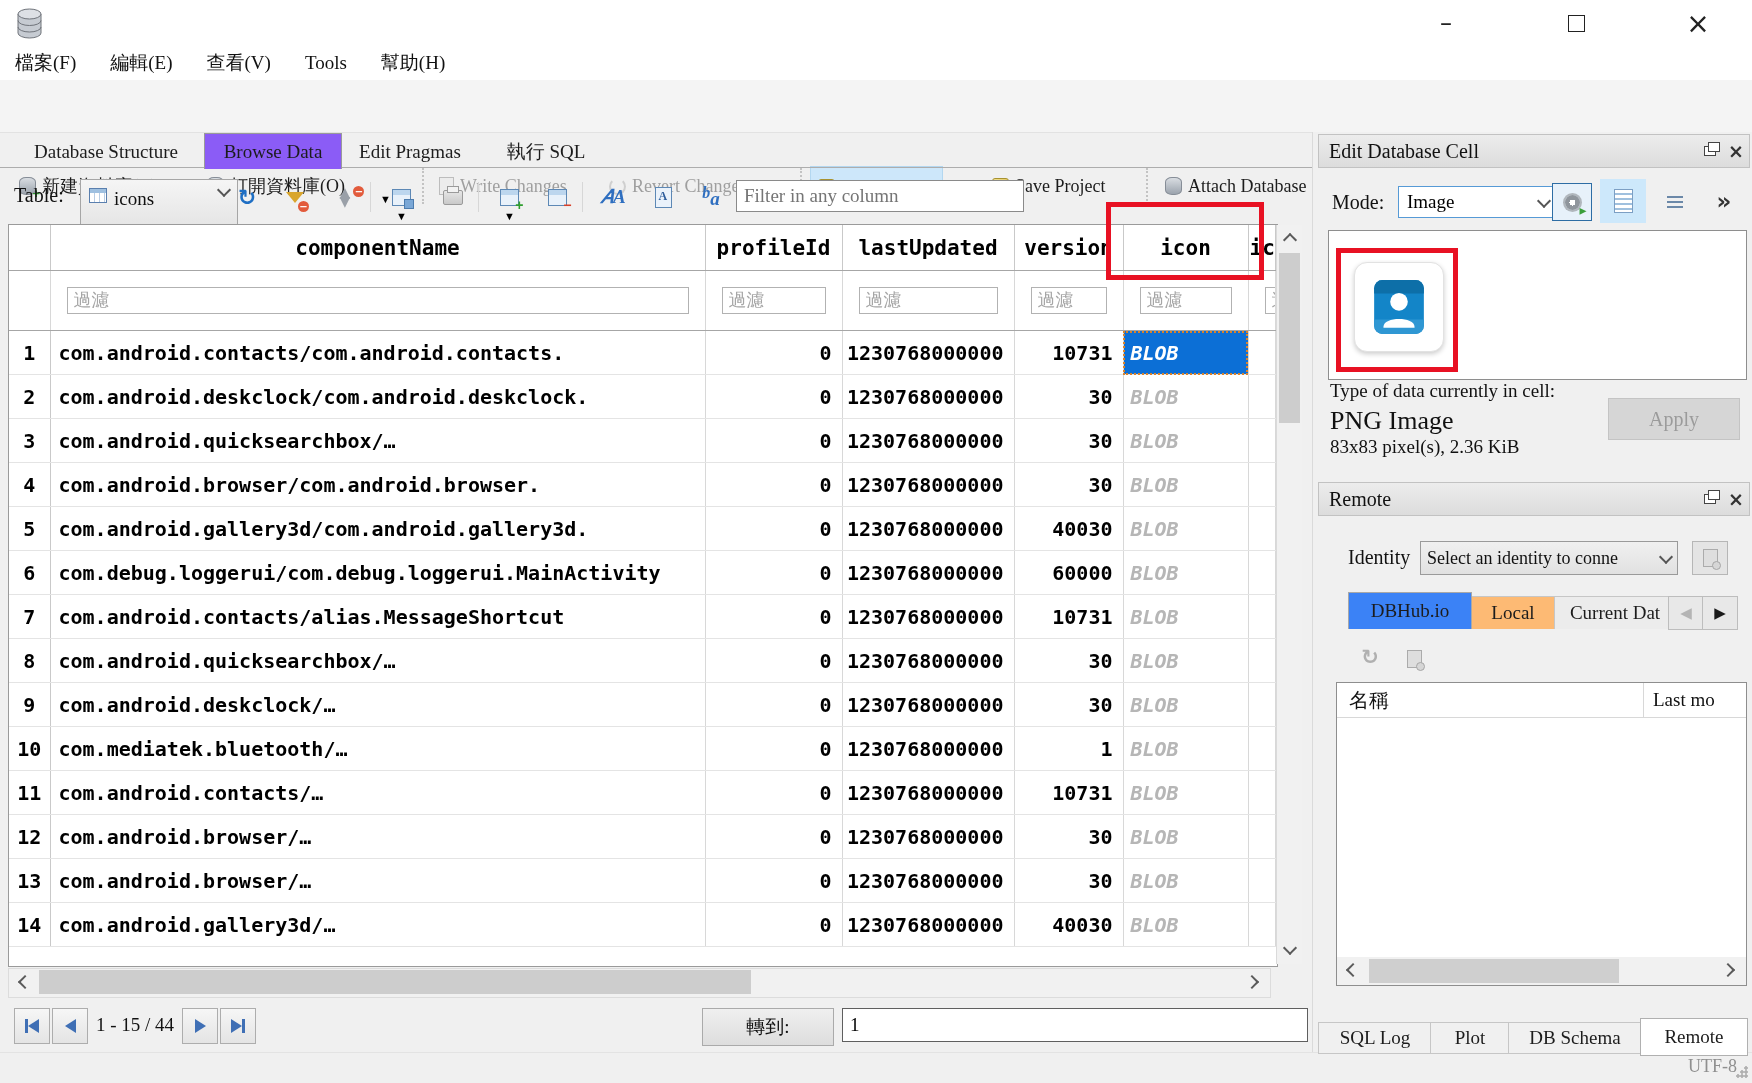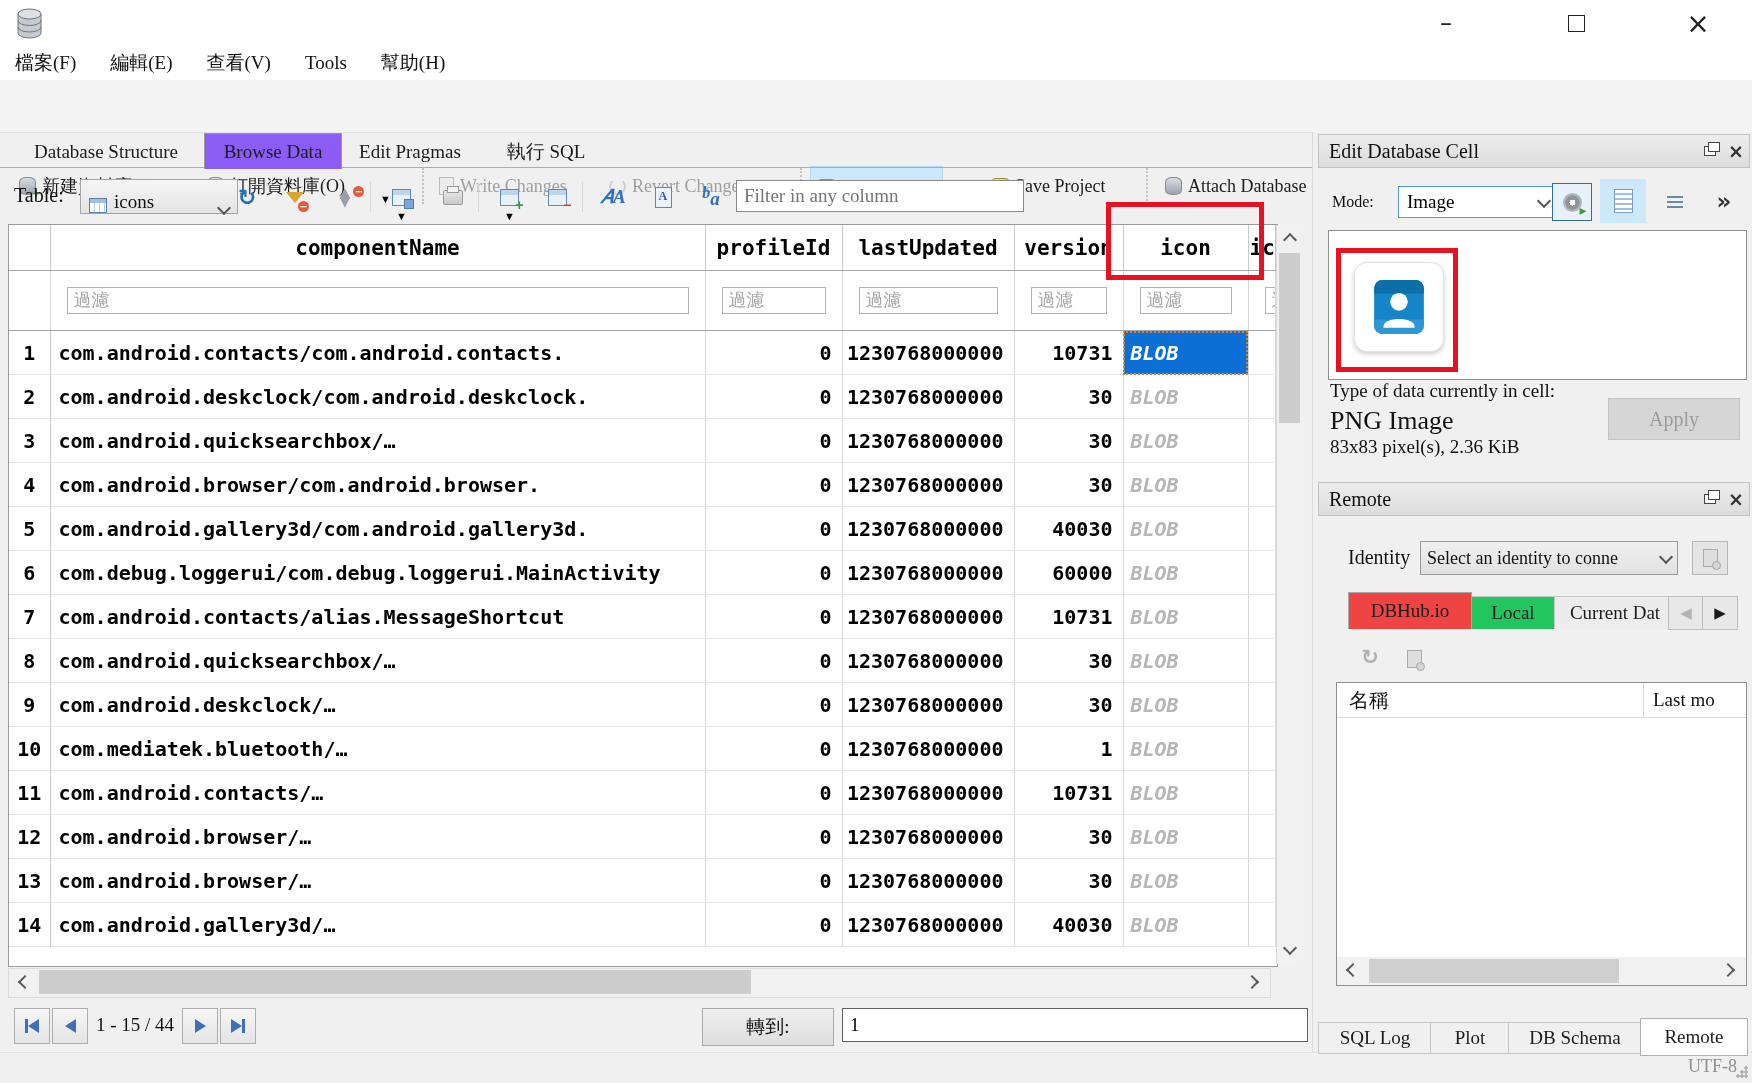--- a/index.html
+++ b/index.html
@@ -39,21 +39,21 @@
   
   .doctab{position:absolute;top:137px;height:30px;line-height:30px;text-align:center;font-size:19px;color:#1c1c1c}
   .doctab.active{top:133px;height:35px;line-height:35px;background:#8b5cf6;border:1px solid #9a9a9a;border-bottom:none;z-index:3}
   #tab-structure{left:8px;width:196px}
   #tab-browse{left:204px;width:136px}
   #tab-pragmas{left:340px;width:140px}
   #tab-sql{left:480px;width:132px}
   #tab-baseline{left:0;top:167px;width:1312px;border-top:1px solid #adadad}
   
   #lbl-table{left:14px;top:176px;height:38px;line-height:38px;font-size:20px;color:#111}
-  #combo-table{left:80px;top:179px;width:140px;height:33px;background:linear-gradient(#f5f5f5,#e4e4e4);border:1px solid #a6a6a6;display:flex;align-items:flex-end;padding:0 8px;font-size:19px;color:#111}
+  #combo-table{left:80px;top:179px;width:140px;height:33px;background:linear-gradient(#f5f5f5,#e4e4e4);border:1px solid #a6a6a6;display:flex;align-items:flex-start;padding:8px 8px;font-size:19px;color:#111}
   .grid-ic{width:16px;height:13px;border:1px solid #5a7fae;margin-right:7px;background:
      linear-gradient(#9fc0e0 0 4px, rgba(0,0,0,0) 4px),
      repeating-linear-gradient(90deg, rgba(0,0,0,0) 0 4px, #b9cde4 4px 5px),#fff}
   .cdown{width:8px;height:8px;border-right:2px solid #555;border-bottom:2px solid #555;transform:rotate(45deg);margin-left:auto;margin-top:-3px;flex:none}
   .ibtn{position:absolute;top:180px;width:38px;height:34px;display:flex;align-items:center;justify-content:center}
   .bsep{position:absolute;top:182px;height:30px;border-left:1px solid #d7d7d7}
   .refresh-g{font:bold 22px "DejaVu Sans",sans-serif;color:#1f6fc4}
   .funnel{width:0;height:0;border-left:9px solid rgba(0,0,0,0);border-right:9px solid rgba(0,0,0,0);border-top:11px solid #d9a62e;position:relative}
   .reddot::after{content:"\2212";position:absolute;right:-14px;top:-2px;width:11px;height:11px;line-height:11px;text-align:center;border-radius:50%;background:#e25b3c;color:#fff;font:bold 10px "DejaVu Sans",sans-serif}
   .sortud{font:bold 14px "DejaVu Sans",sans-serif;color:#9aa0a8;position:relative;line-height:9px;text-align:center}
@@ -115,43 +115,43 @@
   
   #panel-bg{left:1312px;top:132px;width:440px;height:920px;background:#f0f0f0;border-left:1px solid #dadada}
   .dockhdr{position:absolute;left:1318px;width:430px;height:32px;background:linear-gradient(#ececec,#dcdcdc);border:1px solid #c2c2c2;display:flex;align-items:center}
   .dockhdr .ttl{font-size:20px;color:#111;padding-left:10px}
   .dockbtns{margin-left:auto;display:flex;align-items:center}
   .dockbtn{width:26px;height:24px;display:flex;align-items:center;justify-content:center;color:#333}
   .float-ic{width:10px;height:8px;border:1.5px solid #444;background:#fff;position:relative}
   .float-ic::before{content:"";position:absolute;left:2.5px;top:-5px;width:10px;height:8px;border:1.5px solid #444;background:#fff}
   .xglyph{font:bold 19px "DejaVu Sans",sans-serif;line-height:19px}
   #dock1-hdr{top:134px}
-  #mode-label{left:1332px;top:186px;height:32px;line-height:32px;font-size:16px;color:#111}
+  #mode-label{left:1332px;top:186px;height:32px;line-height:32px;font-size:20px;color:#111}
   #mode-select{left:1398px;top:186px;width:142px;height:30px;background:#fff;border:1px solid #569ad6;display:flex;align-items:center;padding:0 8px;font-size:19px}
   #btn-import{left:1552px;top:183px;width:38px;height:36px;border:1px solid #2e6da4;background:#e7f1fa;display:flex;align-items:center;justify-content:center}
   .gear-ic{width:15px;height:15px;border-radius:50%;background:radial-gradient(circle,#fff 0 3px,#8f959c 3px 8px);box-shadow:0 0 0 2px #b0b6bc;position:relative}
   .gear-ic::after{content:"\25B8";position:absolute;right:-7px;bottom:-9px;color:#3a9e3a;font-size:14px}
   #btn-text{left:1600px;top:179px;width:46px;height:44px;background:#cde8fb;display:flex;align-items:center;justify-content:center}
   .page-lines{width:17px;height:22px;border:1px solid #7c9fc4;background:repeating-linear-gradient(#fff 0 3px,#9fc0de 3px 5px)}
   #btn-list{left:1656px;top:186px;width:38px;height:32px;display:flex;align-items:center;justify-content:center}
   .bars{width:16px;height:12px;background:repeating-linear-gradient(#6b88a8 0 2px,rgba(0,0,0,0) 2px 5px)}
   #btn-more{left:1704px;top:184px;width:40px;height:34px;display:flex;align-items:center;justify-content:center;font:bold 23px "DejaVu Sans",sans-serif;color:#333}
   #preview-box{left:1328px;top:230px;width:417px;height:148px;background:#fff;border:1px solid #8e8e8e}
   #icon-card{left:1354px;top:262px;width:88px;height:88px;background:#fff;border-radius:13px;border:1px solid #e2e2e2;box-shadow:0 2px 5px rgba(0,0,0,.2);display:flex;align-items:center;justify-content:center}
   #type-caption{left:1330px;top:380px;font-size:19px;color:#111}
   #type-value{left:1330px;top:406px;font-size:26px;color:#111}
   #apply-btn{left:1608px;top:398px;width:130px;height:40px;background:#d6d6d6;border:1px solid #c4c4c4;color:#9b9b9b;font-size:20px;text-align:center;line-height:40px}
   #size-info{left:1330px;top:436px;font-size:19px;color:#111}
   #dock2-hdr{top:482px}
   #identity-label{left:1348px;top:540px;height:34px;line-height:34px;font-size:20px;color:#111}
   #identity-select{left:1420px;top:541px;width:244px;height:32px;background:linear-gradient(#f0f0f0,#e1e1e1);border:1px solid #9a9a9a;display:flex;align-items:center;padding:0 6px;font-size:18px;color:#111;white-space:nowrap;overflow:hidden}
   #identity-btn{left:1692px;top:541px;width:34px;height:32px;background:#e4e4e4;border:1px solid #b6b6b6;display:flex;align-items:center;justify-content:center}
   .rtab{position:absolute;font-size:19px;text-align:center;color:#1c1c1c;overflow:hidden;white-space:nowrap}
-  #rtab-dbhub{left:1348px;top:592px;width:122px;height:36px;line-height:36px;background:#ef4444;border:1px solid #a8a8a8;border-bottom:none;z-index:2}
-  #rtab-local{left:1470px;top:596px;width:84px;height:32px;line-height:32px;background:#22c55e;border:1px solid #c6c6c6;border-bottom:none}
+  #rtab-dbhub{left:1348px;top:592px;width:122px;height:36px;line-height:36px;background:#3b82f6;border:1px solid #a8a8a8;border-bottom:none;z-index:2}
+  #rtab-local{left:1470px;top:596px;width:84px;height:32px;line-height:32px;background:#fdba74;border:1px solid #c6c6c6;border-bottom:none}
   #rtab-current{left:1554px;top:596px;width:112px;height:32px;line-height:32px;background:#ececec;border:1px solid #c6c6c6;border-bottom:none;padding-left:4px}
   .rtabarr{position:absolute;top:596px;width:34px;height:32px;background:#e8e8e8;border:1px solid #bdbdbd;display:flex;align-items:center;justify-content:center;font-size:15px}
   #rtab-prev{left:1668px;color:#b4b4b4}
   #rtab-next{left:1702px;color:#1a1a1a}
   #remote-refresh{left:1354px;top:642px;width:32px;height:30px;display:flex;align-items:center;justify-content:center;font:bold 21px "DejaVu Sans",sans-serif;color:#b0b0b0}
   #remote-upload{left:1398px;top:646px;width:32px;height:26px;display:flex;align-items:center;justify-content:center}
   .upload-ic{width:13px;height:16px;background:#dedede;border:1px solid #ababab;position:relative}
   .upload-ic::after{content:"";position:absolute;right:-4px;bottom:-4px;width:7px;height:7px;border-radius:50%;background:#d6d6d6;border:1px solid #a6a6a6}
   #remote-list{left:1336px;top:682px;width:409px;height:302px;background:#fff;border:1px solid #8e8e8e;overflow:hidden}
   #rl-head{position:absolute;left:0;top:0;width:100%;height:34px;border-bottom:1px solid #d8d8d8;background:#fff}

